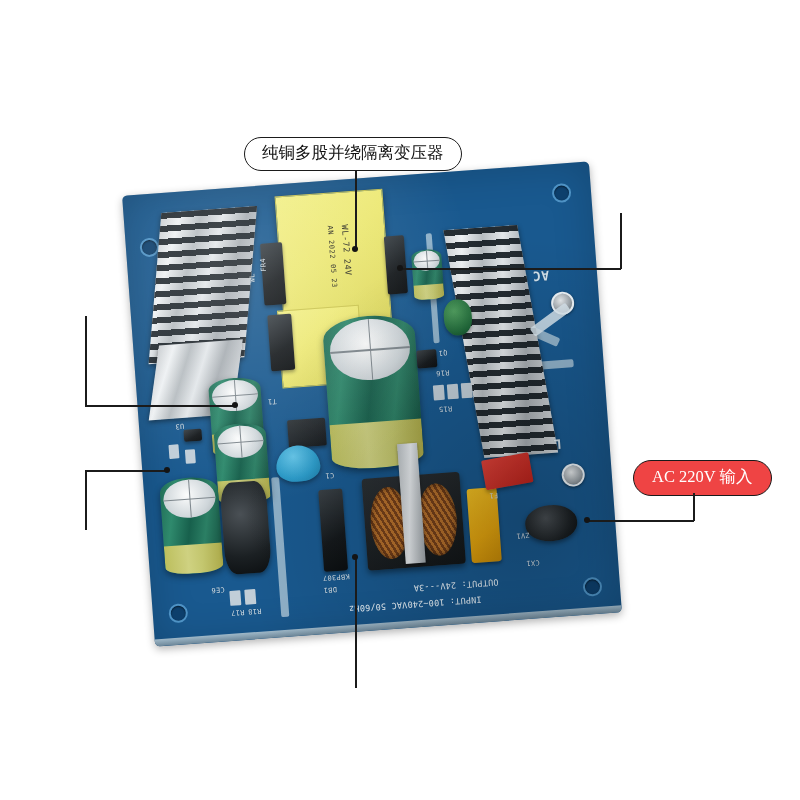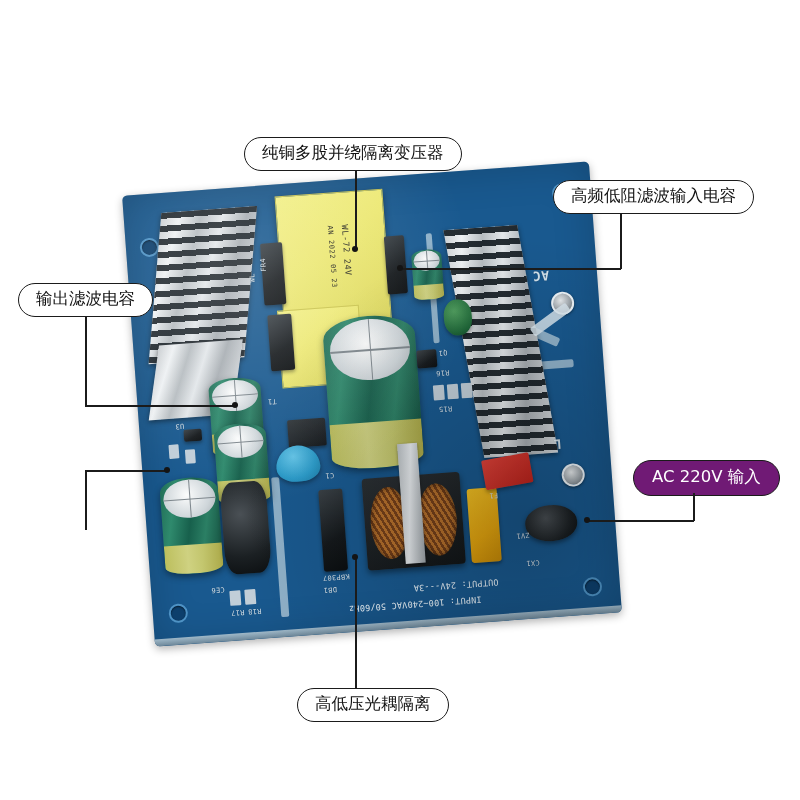--- a/index.html
+++ b/index.html
@@ -23,22 +23,22 @@
     font-size:16.5px;line-height:1;
     display:flex;align-items:center;justify-content:center;
     font-family:"DejaVu Sans","Liberation Sans",sans-serif;
   }
   .callout.outline{
     border:1.6px solid #1b1b1b;border-radius:999px;
     background:#ffffff;color:#111;
     padding:7px 17px 8px;
   }
   .callout.solid{
-    background:#701a75;color:#ffffff;border-radius:999px;
-    padding:8px 18px 9px;border:1.6px solid #1a1a1a;
+    background:#ef4444;color:#ffffff;border-radius:999px;
+    padding:8px 18px 9px;border:1.6px solid #1a1a1a;font-family:Liberation Serif, serif;
   }
   .leader{position:absolute;background:#1b1b1b;}
   .leader.v{width:1.7px;}
   .leader.h{height:1.7px;}
   .dot{position:absolute;width:6px;height:6px;border-radius:50%;background:#141414;}
 
   
   .board-wrap{
     position:absolute;left:138px;top:178px;width:500px;height:478px;
   }
@@ -296,44 +296,35 @@
       <div class="pcb-edge"></div>
     </div>
   </div>
 
   <div class="callout outline" style="left:244px;top:137px;">
     <span>纯铜多股并绕隔离变压器</span>
   </div>
   <div class="leader v" style="left:355px;top:170px;height:80px;"></div>
   <div class="dot" style="left:352px;top:246px;"></div>
 
-  <div class="callout outline" style="left:553px;top:180px;">
-    <span>高频低阻滤波输入电容</span>
-  </div>
   <div class="leader v" style="left:620px;top:213px;height:56px;"></div>
   <div class="leader h" style="left:400px;top:268px;width:221px;"></div>
   <div class="dot" style="left:397px;top:265px;"></div>
 
-  <div class="callout outline" style="left:18px;top:283px;">
-    <span>输出滤波电容</span>
-  </div>
   <div class="leader v" style="left:85px;top:316px;height:90px;"></div>
   <div class="leader h" style="left:85px;top:405px;width:150px;"></div>
   <div class="dot" style="left:232px;top:402px;"></div>
 
   <div class="leader v" style="left:85px;top:470px;height:60px;"></div>
   <div class="leader h" style="left:85px;top:470px;width:82px;"></div>
   <div class="dot" style="left:164px;top:467px;"></div>
 
   <div class="callout solid" style="left:633px;top:460px;">
     <span>AC 220V 输入</span>
   </div>
   <div class="leader v" style="left:693px;top:493px;height:28px;"></div>
   <div class="leader h" style="left:587px;top:520px;width:107px;"></div>
   <div class="dot" style="left:584px;top:517px;"></div>
 
-  <div class="callout outline" style="left:297px;top:688px;">
-    <span>高低压光耦隔离</span>
-  </div>
   <div class="leader v" style="left:355px;top:557px;height:131px;"></div>
   <div class="dot" style="left:352px;top:554px;"></div>
 
 </div>
 
 </body></html>

